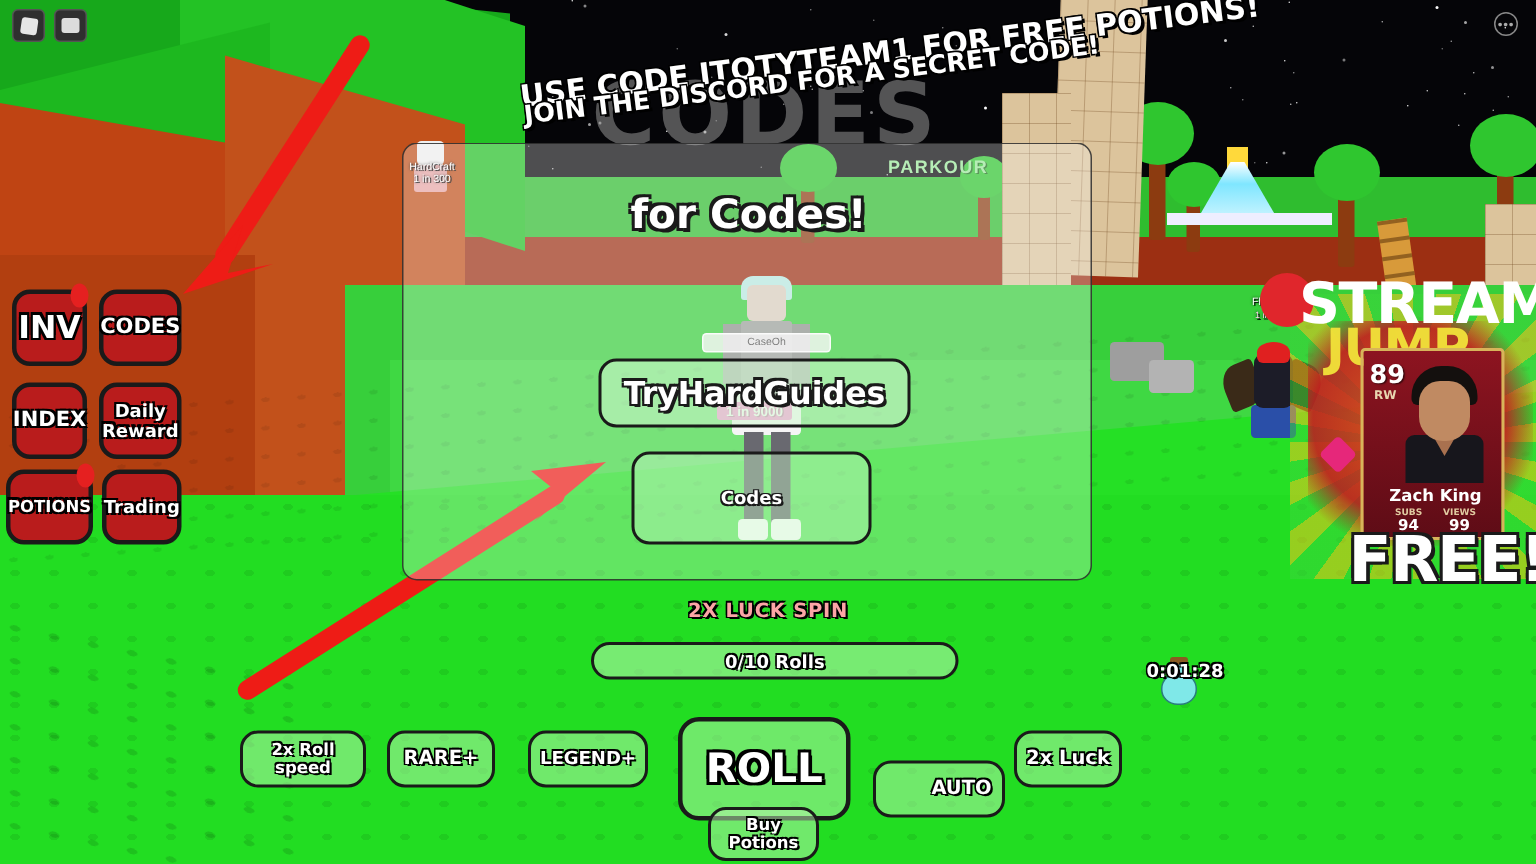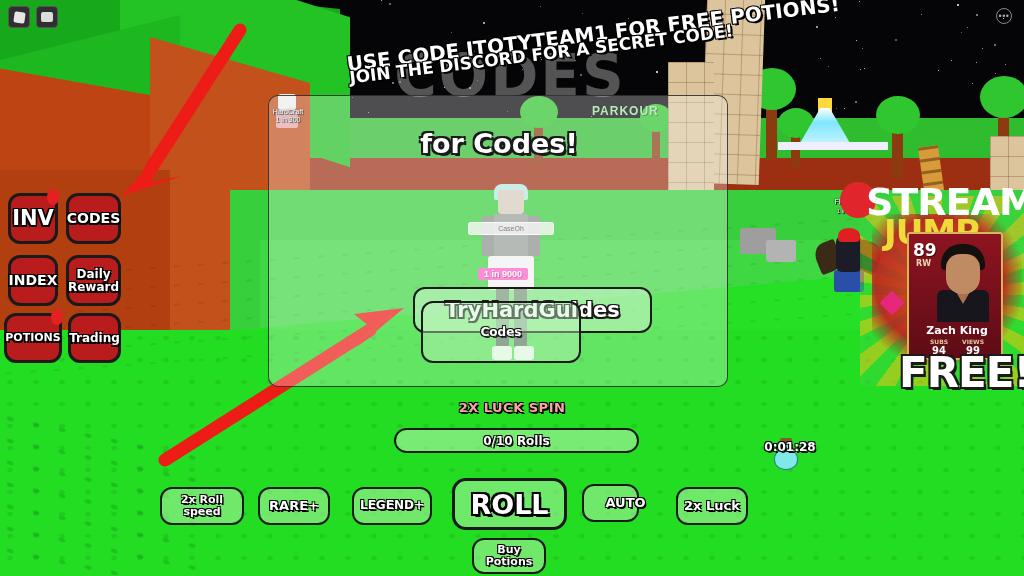--- a/index.html
+++ b/index.html
@@ -208,21 +208,21 @@
                background:rgba(190,245,180,.55); border:2px solid #1a1a1a;
                border-radius:13px; display:flex; align-items:center; justify-content:center;
                color:#fff; font-size:12px; font-weight:bold;
                text-shadow:1.5px 1.5px 0 #000,-1px -1px 0 #000,1px -1px 0 #000,-1px 1px 0 #000;
                font-family:"DejaVu Sans", sans-serif; }
   .hud-btn { position:absolute; background:rgba(190,245,180,.5); border:2px solid #1a1a1a;
              border-radius:12px; display:flex; align-items:center; justify-content:center;
              color:#fff; font-weight:bold; text-align:center; line-height:1.1;
              text-shadow:1.5px 1.5px 0 #000,-1px -1px 0 #000,1px -1px 0 #000,-1px 1px 0 #000;
              font-family:"DejaVu Sans", sans-serif; }
-  #roll-btn { position:absolute; left:452px; top:478px; width:115px; height:52px;
+  #roll-btn { position:absolute; left:452px; top:478px; width:115px; height:69px;
               background:rgba(185,245,175,.5); border:3px solid #1a1a1a; border-radius:14px;
               display:flex; align-items:center; justify-content:center;
               color:#fff; font-size:27px; font-weight:bold;
               text-shadow:2.5px 2.5px 0 #000,-2px -2px 0 #000,2px -2px 0 #000,-2px 2px 0 #000;
               font-family:"DejaVu Sans", sans-serif; }
 
   #potion-timer { position:absolute; left:748px; top:440px; width:84px; text-align:center;
                   color:#fff; font-size:12px; font-weight:bold;
                   text-shadow:1.5px 1.5px 0 #000,-1px -1px 0 #000,1px -1px 0 #000,-1px 1px 0 #000;
                   font-family:"DejaVu Sans", sans-serif; }
@@ -566,39 +566,39 @@
       </div>
       <div class="side-btn" style="left: 68px; top: 313px; width: 53px; height: 50px; font-size: 12px;">
         <span style="white-space: pre-line;">Trading</span>
       </div>
     </div>
 
   <div id="codes-dialog">
     <div id="dialog-title">
       <div>for Codes!</div>
     </div>
-    <div id="code-input" style="left:144px;top:143px;width:239px;height:46px;margin-top:48px;" title="Enter Code">TryHardGuides</div>
+    <div id="code-input" style="left:130px;top:143px;width:208px;height:46px;" title="Enter Code">TryHardGuides</div>
     <div id="redeem-btn" style="left:152px;top:205px;width:160px;height:62px;">Codes</div>
   </div>
 
   <div id="luck-spin-label">2X LUCK SPIN</div>
   <div id="rolls-bar">0/10 Rolls</div>
   <div class="mushroom" style="left:549px;top:432px;width:30px;height:42px;"></div>
   <div id="roll-btn">ROLL</div>
   <div id="hud-buttons">
       <div class="hud-btn" style="left: 160px; top: 487px; width: 84px; height: 38px; font-size: 11px;">
         <span style="white-space: pre-line;">2x Roll speed</span>
       </div>
       <div class="hud-btn" style="left: 258px; top: 487px; width: 72px; height: 38px; font-size: 13px;">
         <span style="white-space: pre-line;">RARE+</span>
       </div>
       <div class="hud-btn" style="left: 352px; top: 487px; width: 80px; height: 38px; font-size: 12px;">
         <span style="white-space: pre-line;">LEGEND+</span>
       </div>
-      <div class="hud-btn" style="left: 582px; top: 484px; width: 57px; height: 38px; font-size: 13px; padding-left: 30px;">
+      <div class="hud-btn" style="left: 582px; top: 507px; width: 88px; height: 38px; font-size: 13px; padding-left: 30px;">
         <span style="white-space: pre-line;">AUTO</span>
       </div>
       <div class="hud-btn" style="left: 676px; top: 487px; width: 72px; height: 38px; font-size: 13px;">
         <span style="white-space: pre-line;">2x Luck</span>
       </div>
       <div class="hud-btn" style="left: 472px; top: 538px; width: 74px; height: 36px; font-size: 11px;">
         <span style="white-space: pre-line;">Buy
 Potions</span>
       </div>
     </div>

